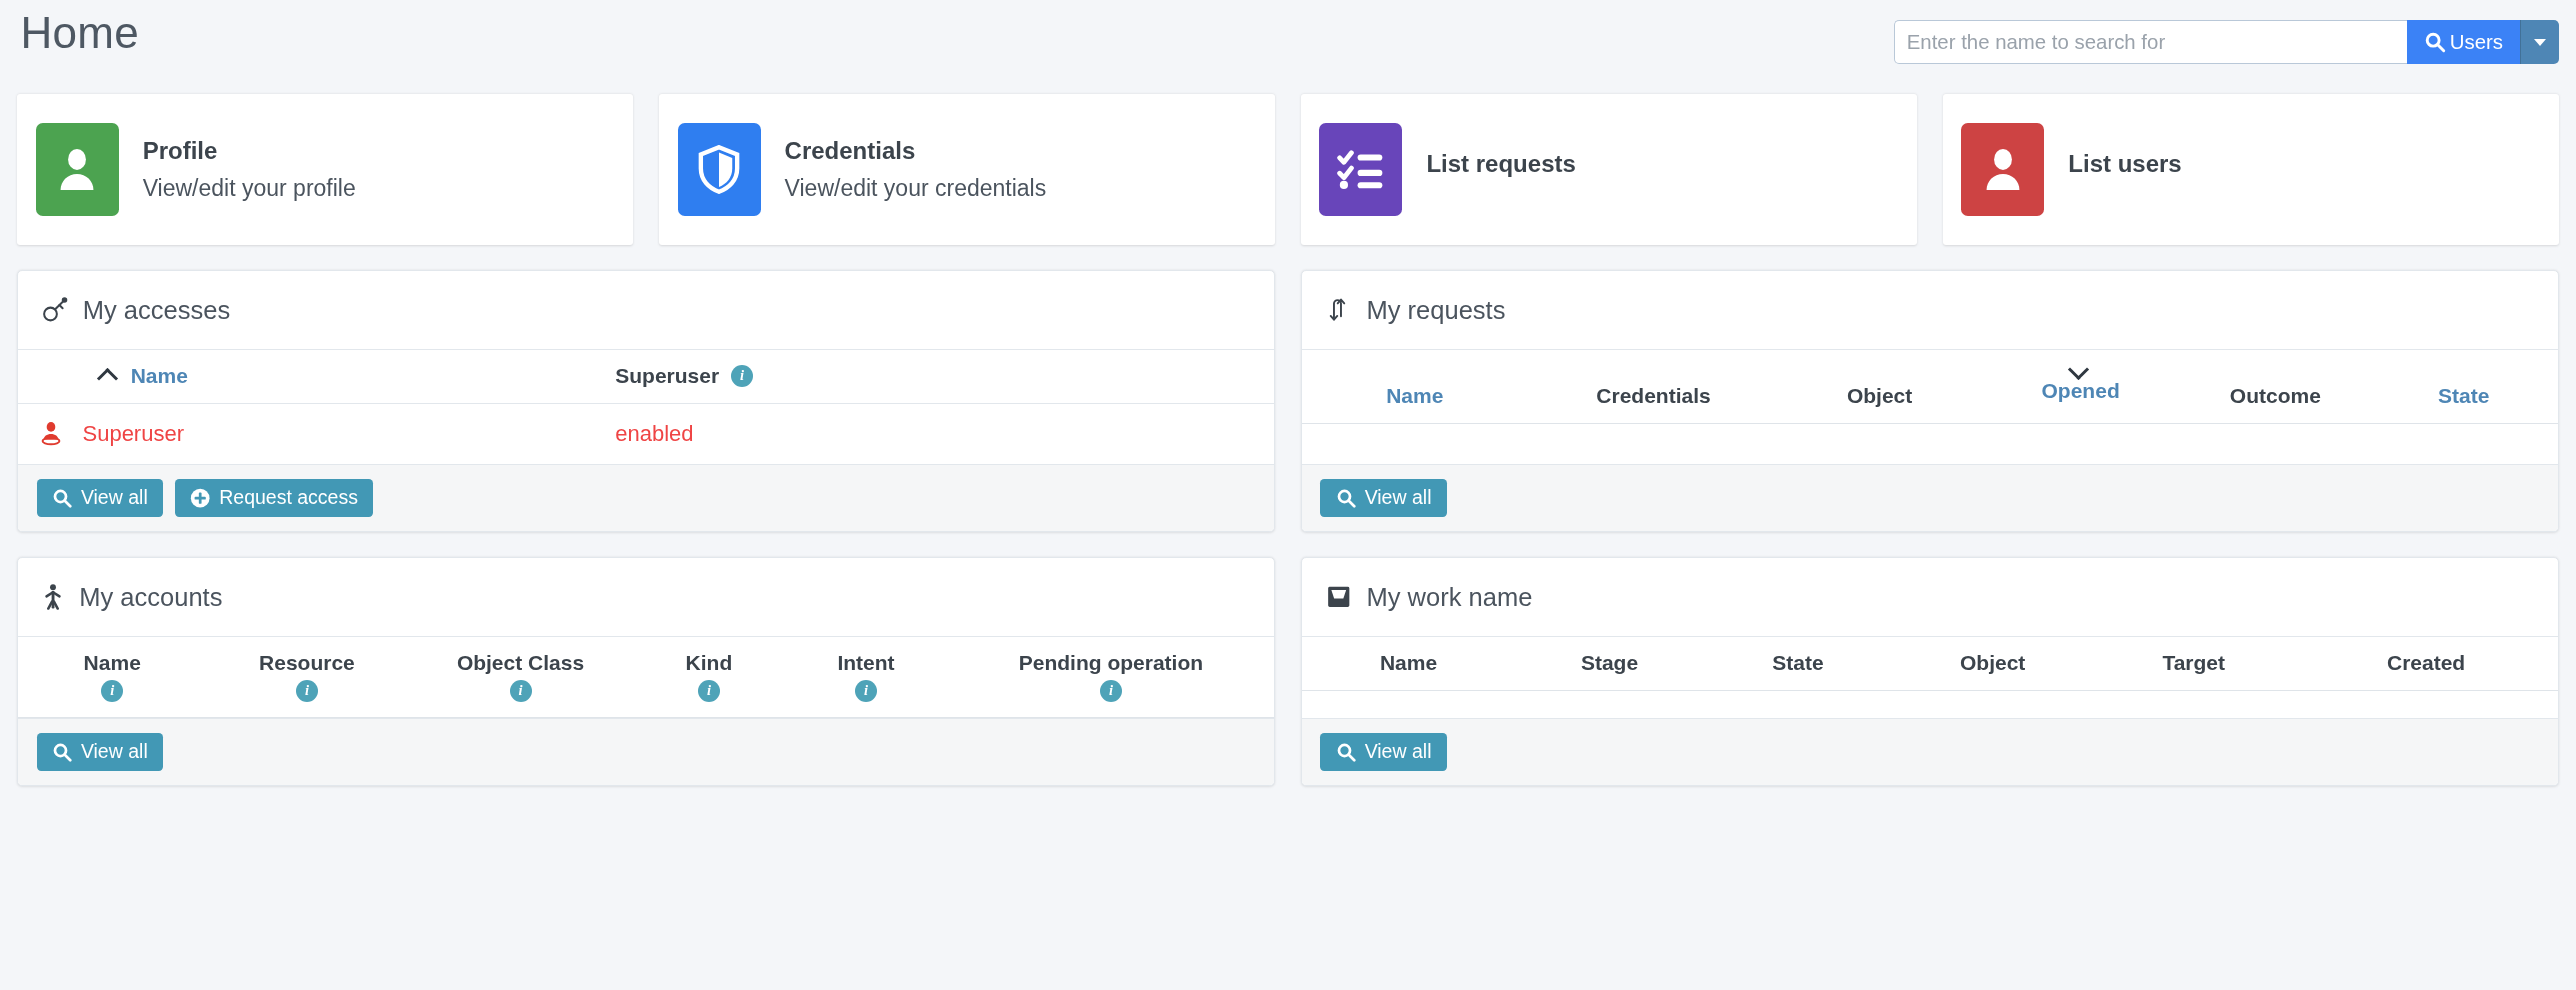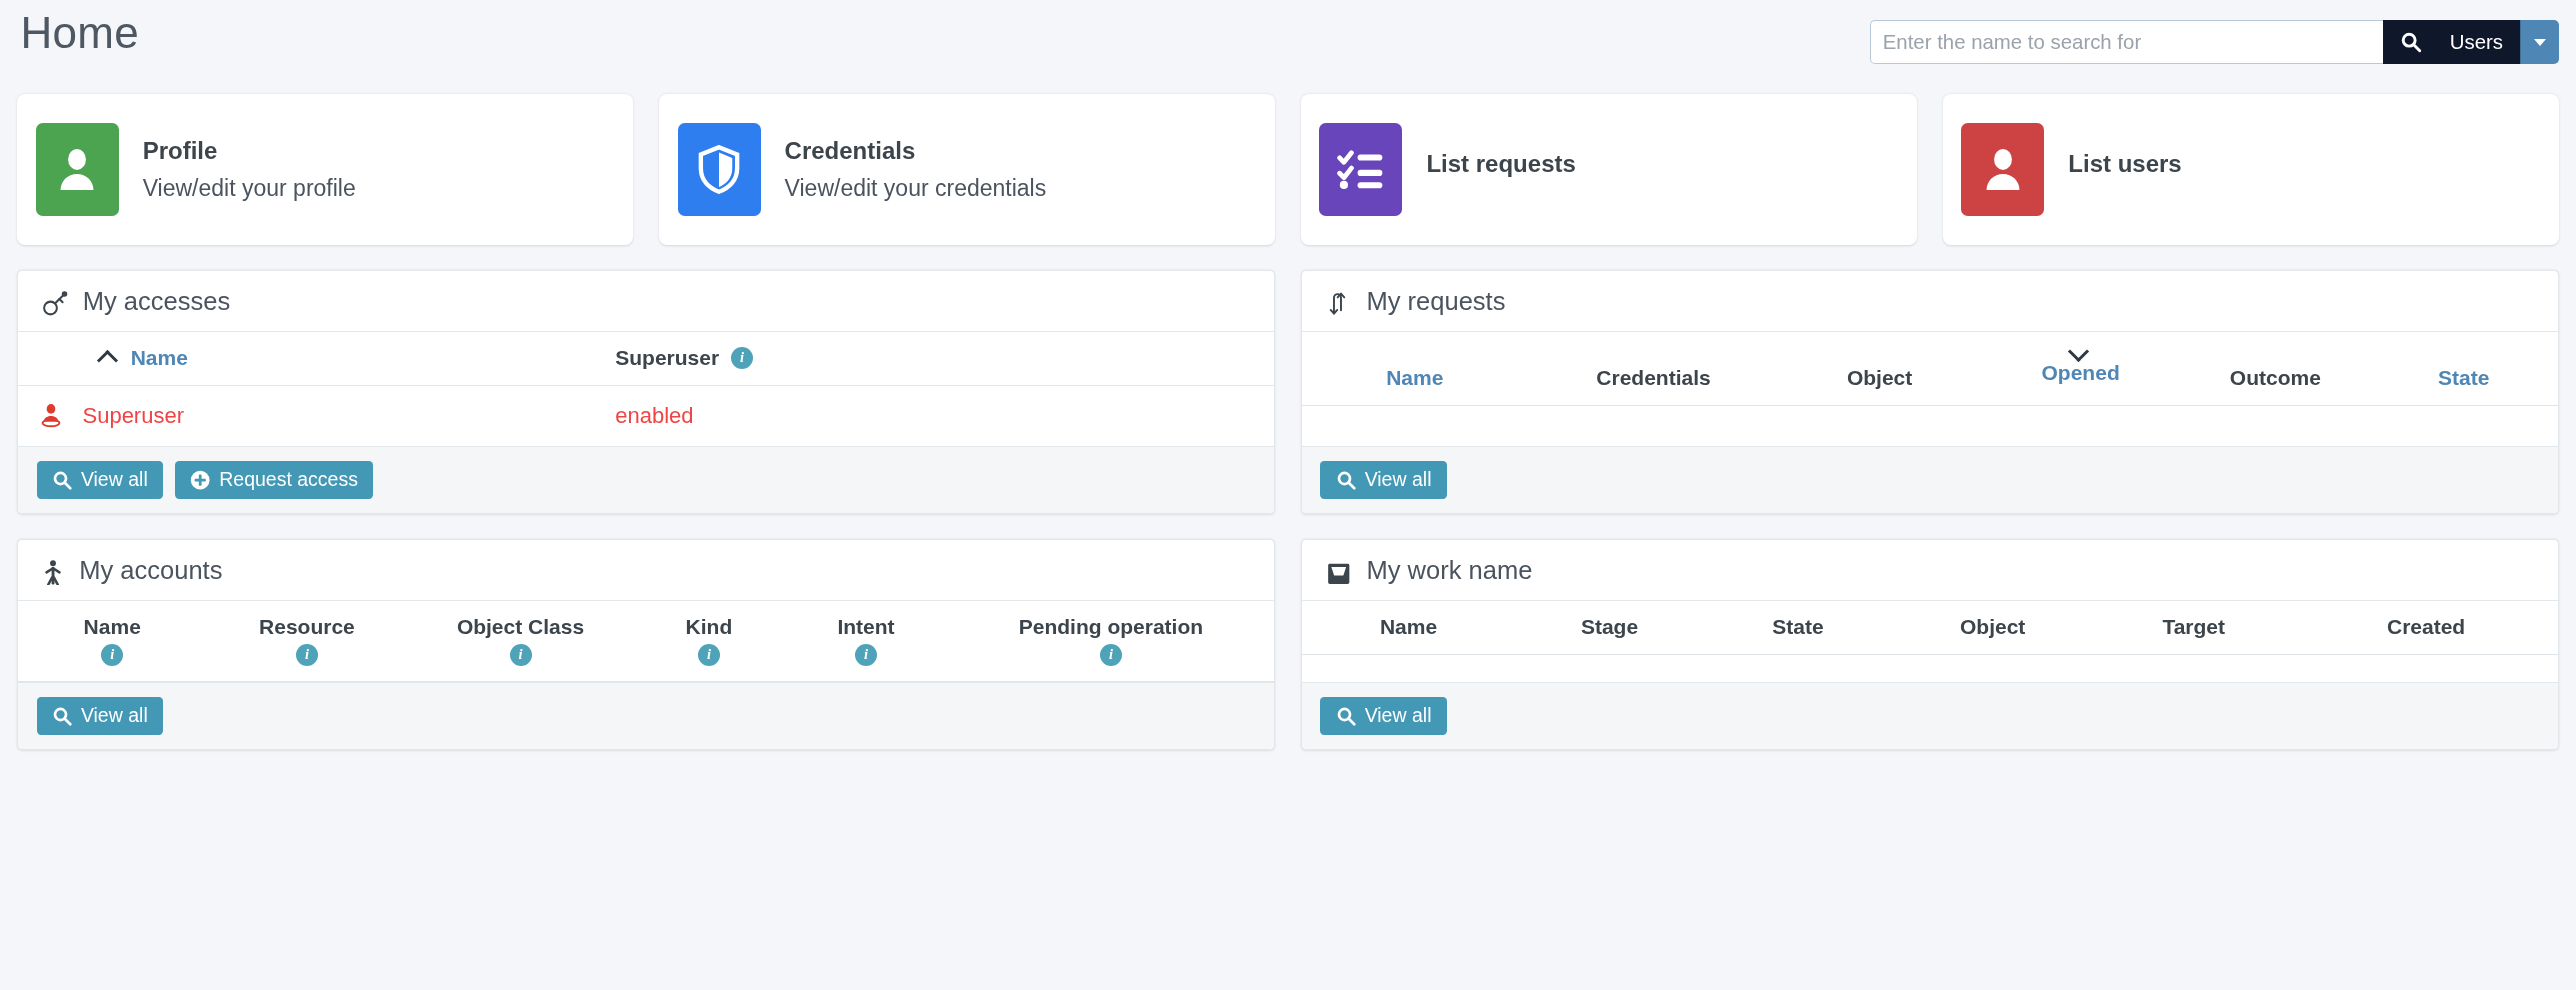--- a/index.html
+++ b/index.html
@@ -25,38 +25,38 @@
   .search-input {
     width: 513px; height: 44px;
     border: 0.8px solid #b9c8d8; border-right: none;
     border-radius: 5.1px 0 0 5.1px;
     background: #fff; color: #3c444c;
     font-family: "Liberation Sans", sans-serif;
     font-size: 20.4px; padding: 0 12px; outline: none;
   }
   .search-input::placeholder { color: #9aa2ab; }
   .search-btn {
-    height: 44px; display: flex; align-items: center; gap: 28px;
-    background: #0f172a; color: #fff; border: none;
+    height: 44px; display: flex; align-items: center; gap: 4px;
+    background: #3b82f6; color: #fff; border: none;
     padding: 0 17px 0 17px; font-size: 20.4px;
     font-family: "Liberation Sans", sans-serif; cursor: pointer;
   }
   .search-caret {
     height: 44px; width: 39px; background: #4e86b5;
     border: none; border-left: 0.8px solid #417198;
     border-radius: 0 5.1px 5.1px 0; cursor: pointer;
     display: flex; align-items: center; justify-content: center;
   }
   .caret-dn { width: 0; height: 0; border-left: 6.8px solid transparent; border-right: 6.8px solid transparent; border-top: 7.6px solid #fff; }
 
   
   .tiles { display: flex; gap: 25.5px; margin-top: 1.7px; }
   .tile {
     flex: 1; height: 151px; background: #fff;
-    border-radius: 8px; box-shadow: 0 0.8px 2.5px rgba(0,0,0,.13);
+    border-radius: 3px; box-shadow: 0 0.8px 2.5px rgba(0,0,0,.13);
     display: flex; align-items: center; padding: 0 18.7px;
   }
   .tile-icon {
     width: 83px; height: 93px; border-radius: 6.8px; flex: none;
     display: flex; align-items: center; justify-content: center;
   }
   .tile-txt { margin-left: 24px; }
   .tile-title { font-size: 24px; font-weight: bold; color: #3c444c; }
   .tile-sub { font-size: 23px; color: #4b545e; margin-top: 10.2px; font-weight: 400; }
 
@@ -64,22 +64,22 @@
   .grid {
     display: grid; grid-template-columns: 1fr 1fr; gap: 25.5px;
     margin-top: 25.5px;
   }
   .panel {
     background: #fff; border: 0.8px solid #e2e7ec; border-radius: 5.1px;
     box-shadow: 0 0.8px 2.5px rgba(0,0,0,.10); overflow: hidden;
     display: flex; flex-direction: column;
   }
   .panel-head {
-    height: 61px; display: flex; align-items: flex-end; gap: 15.3px;
-    padding: 15px 24px; border-bottom: 0.8px solid #e2e7ec;
+    height: 79px; display: flex; align-items: center; gap: 15.3px;
+    padding: 8px 24px; border-bottom: 0.8px solid #e2e7ec;
   }
   .panel-title { font-size: 25.5px; color: #4b545e; font-weight: 400; }
   .panel-body { flex: 1; }
   .panel-foot {
     background: #f5f6f7; border-top: 0.8px solid #e2e7ec;
     padding: 13.6px 18.7px; display: flex; gap: 12px; align-items: center;
   }
   .btn {
     background: #4298b5; color: #fff; border: none; border-radius: 4.2px;
     font-family: "Liberation Sans", sans-serif; font-size: 19.5px;

